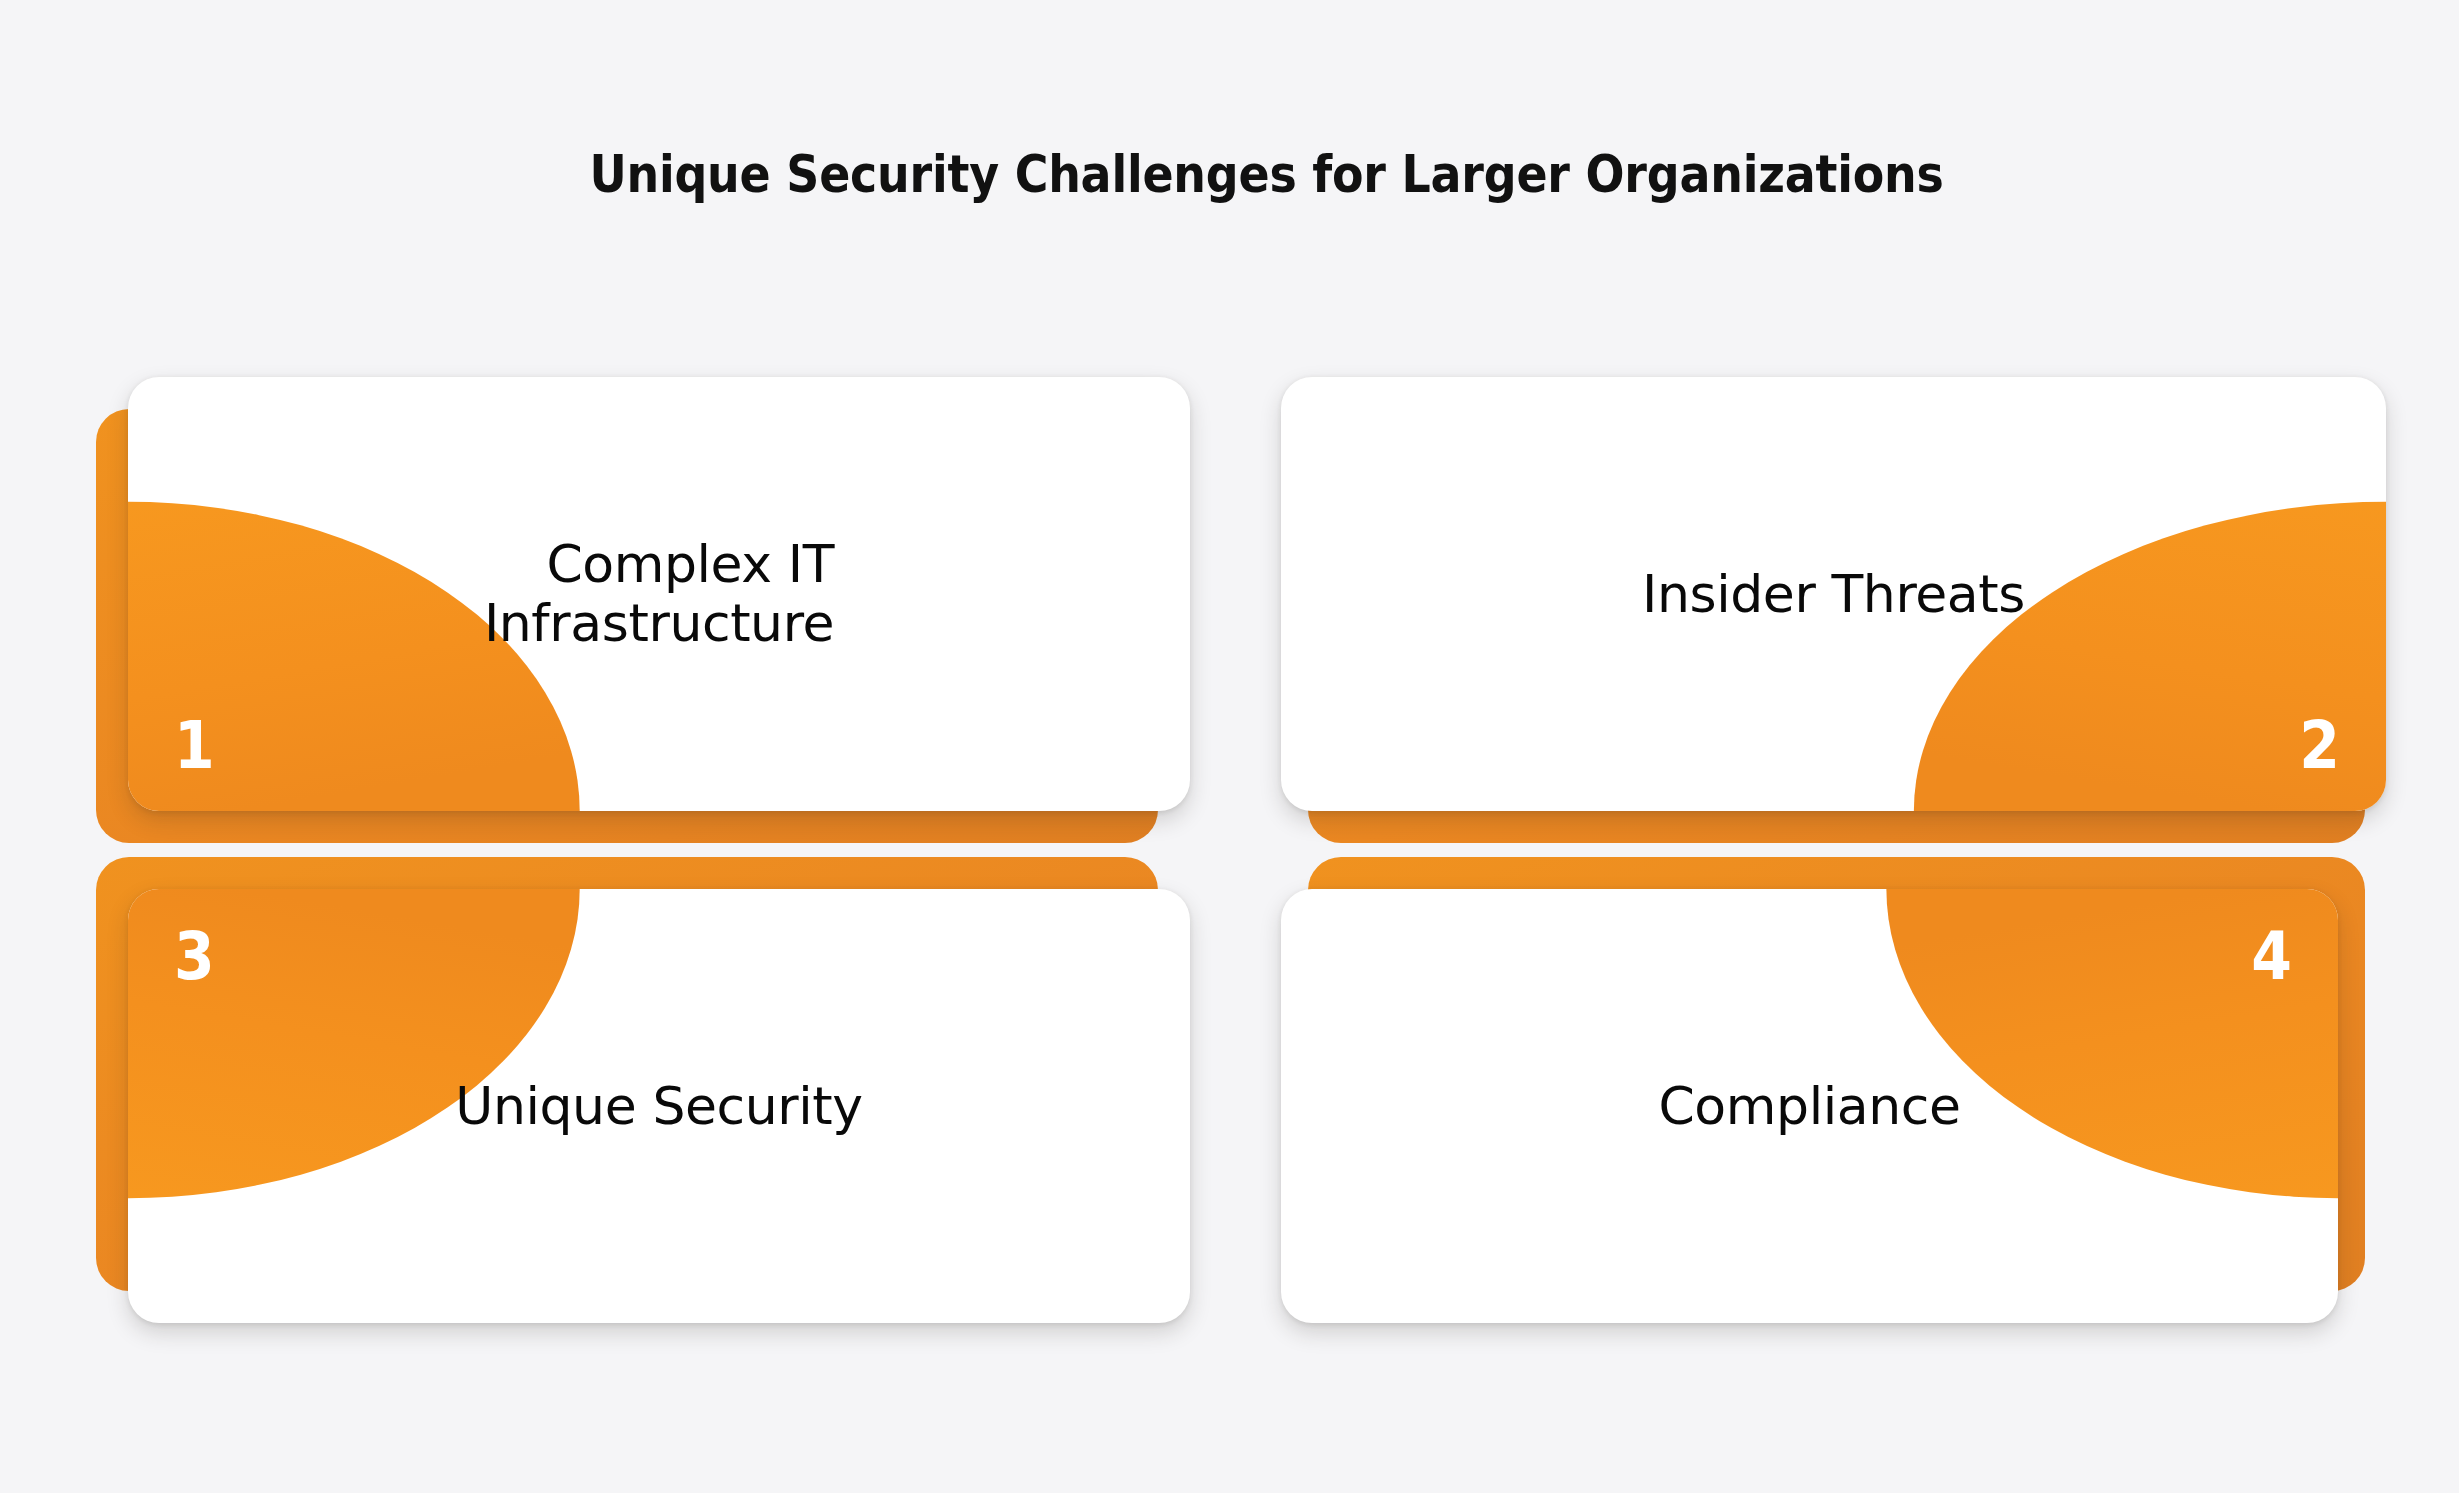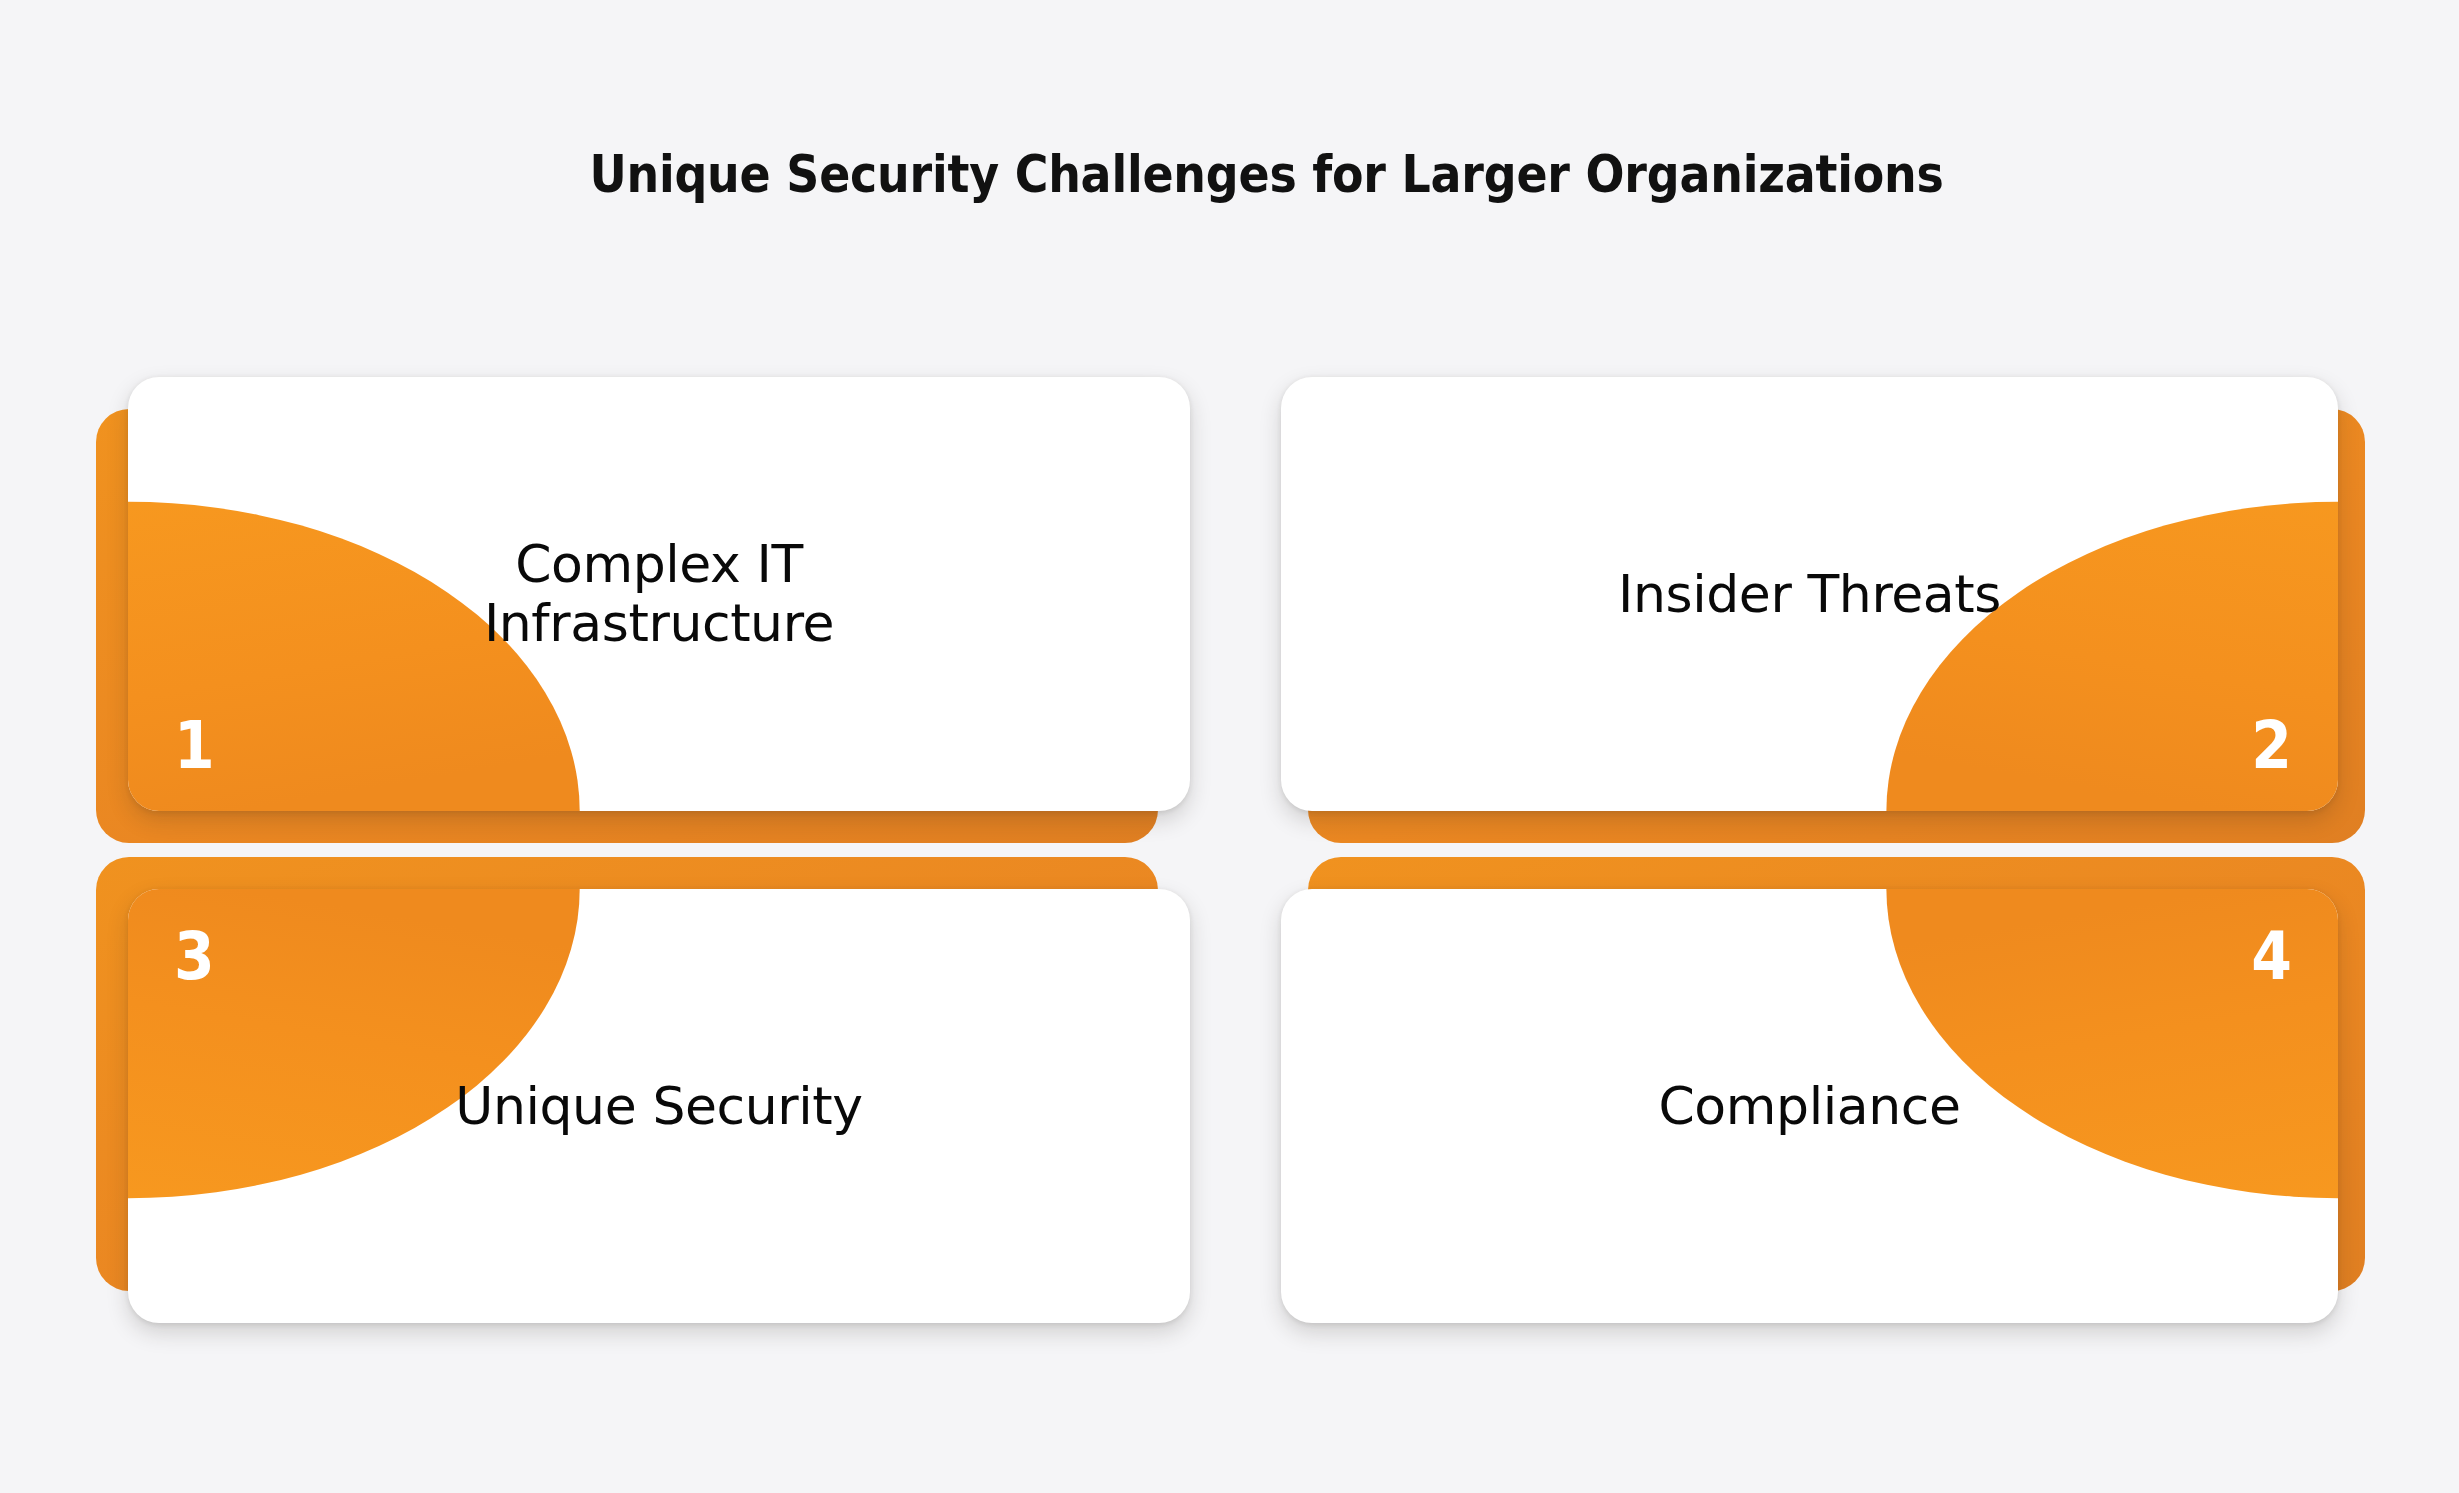--- a/index.html
+++ b/index.html
@@ -79,21 +79,21 @@
   
   .card-label {
     position: absolute;
     left: 0;
     top: 0;
     width: 100%;
     height: 100%;
     display: flex;
     align-items: center;
     justify-content: center;
-    text-align: center;
+    text-align: right;
     padding: 0 67px;
     box-sizing: border-box;
     font-family: "DejaVu Sans", "Liberation Sans", sans-serif;
     font-size: 52px;
     font-weight: 400;
     line-height: 1.13;
     letter-spacing: -0.4px;
     color: #090909;
     white-space: pre-line;
     pointer-events: none;
@@ -137,21 +137,21 @@
         <path d="M0,130 L0,452 L470,452 A470,322 0 0 0 0,130 Z" fill="url(#wg1)"></path>
       </svg>
       <div class="card-label">Complex IT
 Infrastructure</div>
       <div class="card-number num-bl">1</div>
     </div>
   </div>
 
   <div class="card" style="left:1281px; top:377px; width:1057px; height:434px;">
     <div class="card-backing" style="left:27px; top:32px; width:1057px; height:434px;"></div>
-    <div class="card-face" style="width:1057px; height:434px;">
+    <div class="card-face" style="width:1057px; height:434px;padding-left:48px;">
       <svg class="corner-wedge" viewBox="0 0 1100 452" preserveAspectRatio="none">
         <defs>
           <linearGradient id="wg2" x1="1" y1="0" x2="0.75" y2="1">
             <stop offset="0%" stop-color="#F7981F"></stop>
             <stop offset="60%" stop-color="#F4901E"></stop>
             <stop offset="100%" stop-color="#EF8A1E"></stop>
           </linearGradient>
         </defs>
         <path d="M1100,130 L1100,452 L630,452 A470,322 0 0 1 1100,130 Z" fill="url(#wg2)"></path>
       </svg>

